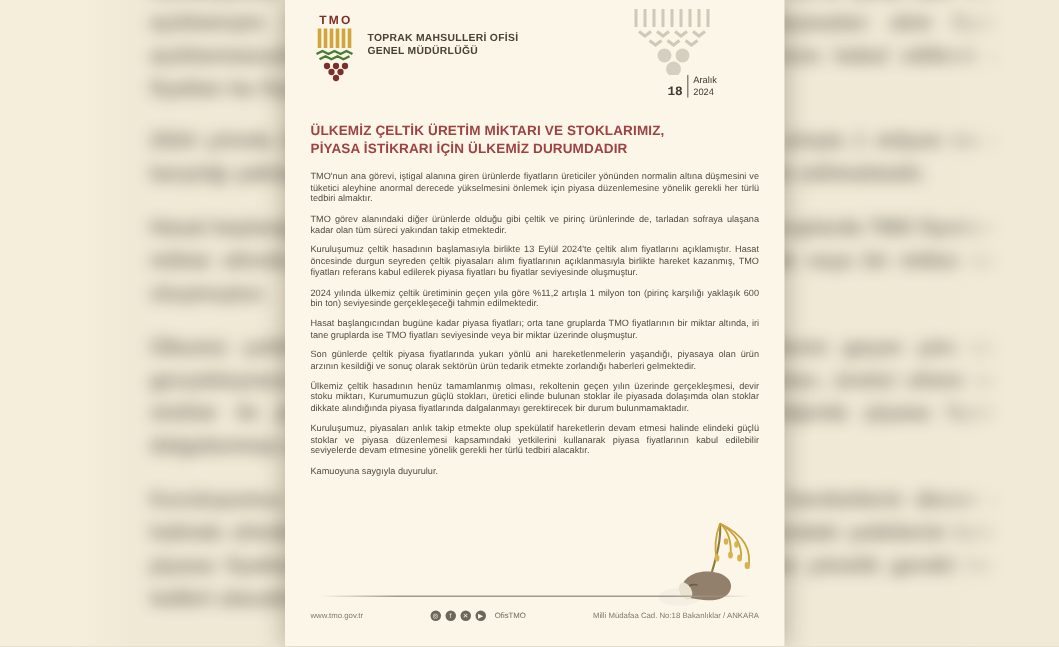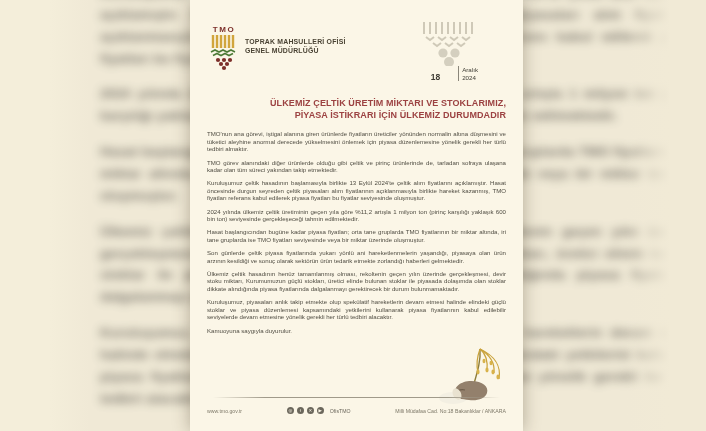--- a/index.html
+++ b/index.html
@@ -12,33 +12,33 @@
     text-align:justify; padding:0 30px 0 40px; font-weight:bold; letter-spacing:.2px;}
   .bg-blur p{margin:0 0 14px 0;}
   .bg-fade-left{position:absolute; top:0; left:0; bottom:0; width:90px;
     background:linear-gradient(90deg,#f4eeda 55%,rgba(244,238,218,0)); z-index:2;}
   .bg-fade-right{position:absolute; top:0; right:0; bottom:0; width:80px;
     background:linear-gradient(270deg,#f1ead6 45%,rgba(241,234,214,0)); z-index:2;}
 
   
   .document{position:absolute; left:190px; top:0; width:333px; height:431px;
     background:#fbf6e7; z-index:5; box-shadow:0 0 16px rgba(60,50,30,.35);
-    box-sizing:border-box; padding:24px 17px 0 17px;}
+    box-sizing:border-box; padding:8px 17px 0 17px;}
 
   .doc-header{position:relative; height:66px;}
   .logo-group{position:absolute; left:2px; top:0; display:flex; align-items:flex-start;}
   .org-name{margin:14px 0 0 6px; color:#4a4334; font-weight:bold;
     font-size:6.9px; line-height:1.3; letter-spacing:.2px;}
   .watermark{position:absolute; right:24px; top:-2px;}
   .date-block{position:absolute; right:28px; top:42px; display:flex; align-items:center; color:#3e3c34;}
-  .date-day{font-size:8.5px; font-weight:bold; margin-right:18px; align-self:flex-end;}
+  .date-day{font-size:8.5px; font-weight:bold; margin-right:3px; align-self:flex-end;font-family:Liberation Mono, monospace;}
   .date-divider{width:1px; height:15px; background:#8a867a; margin-right:3px;}
   .date-col{display:flex; flex-direction:column; font-size:6.2px; line-height:1.25;}
 
-  .doc-title{margin:8px 0 0 0; text-align:right; color:#9c4242;
+  .doc-title{margin:8px 0 0 0; text-align:left; color:#9c4242;
     font-size:9px; font-weight:bold; line-height:1.3; letter-spacing:.1px;}
   .doc-title span{display:block;}
 
   .doc-body{margin-top:9px; color:#504d43; font-size:6.1px; line-height:7.4px;
     text-align:justify;}
   .doc-body p{margin:0 0 6px 0;}
 
   .rice-art{position:absolute; right:12px; bottom:26px;}
 
   .doc-footer{position:absolute; left:17px; right:17px; bottom:0; height:34px;}

